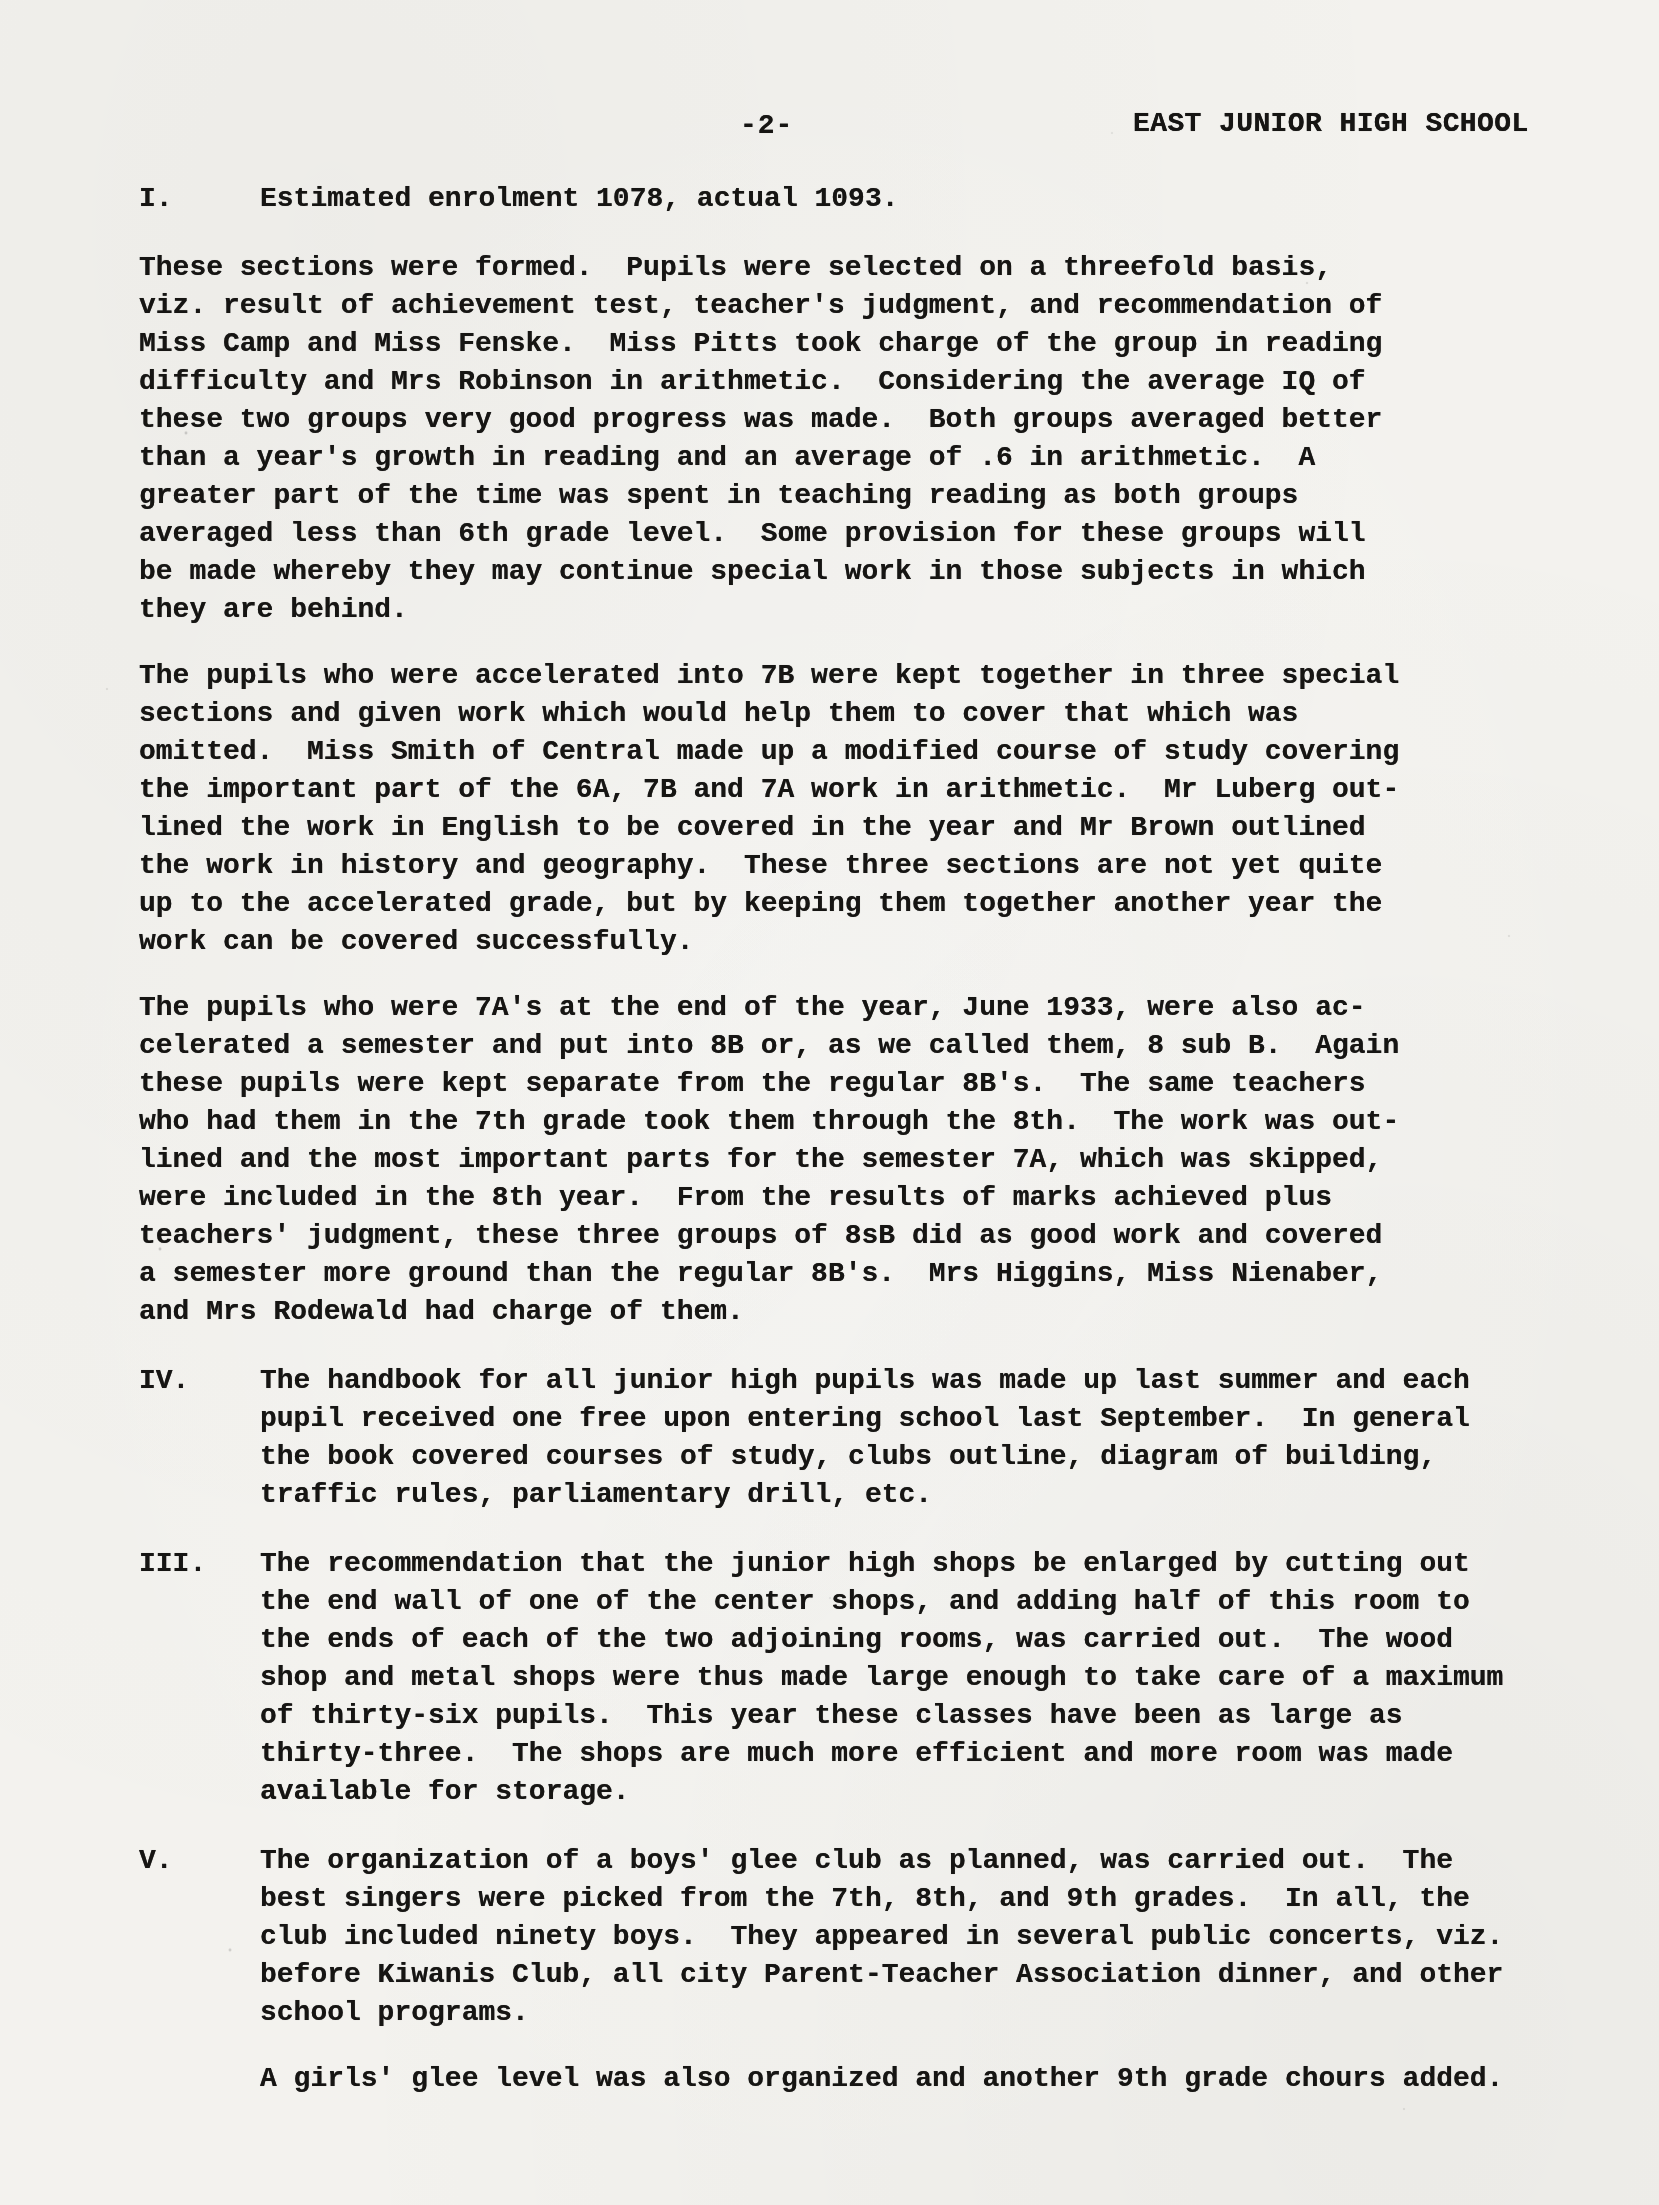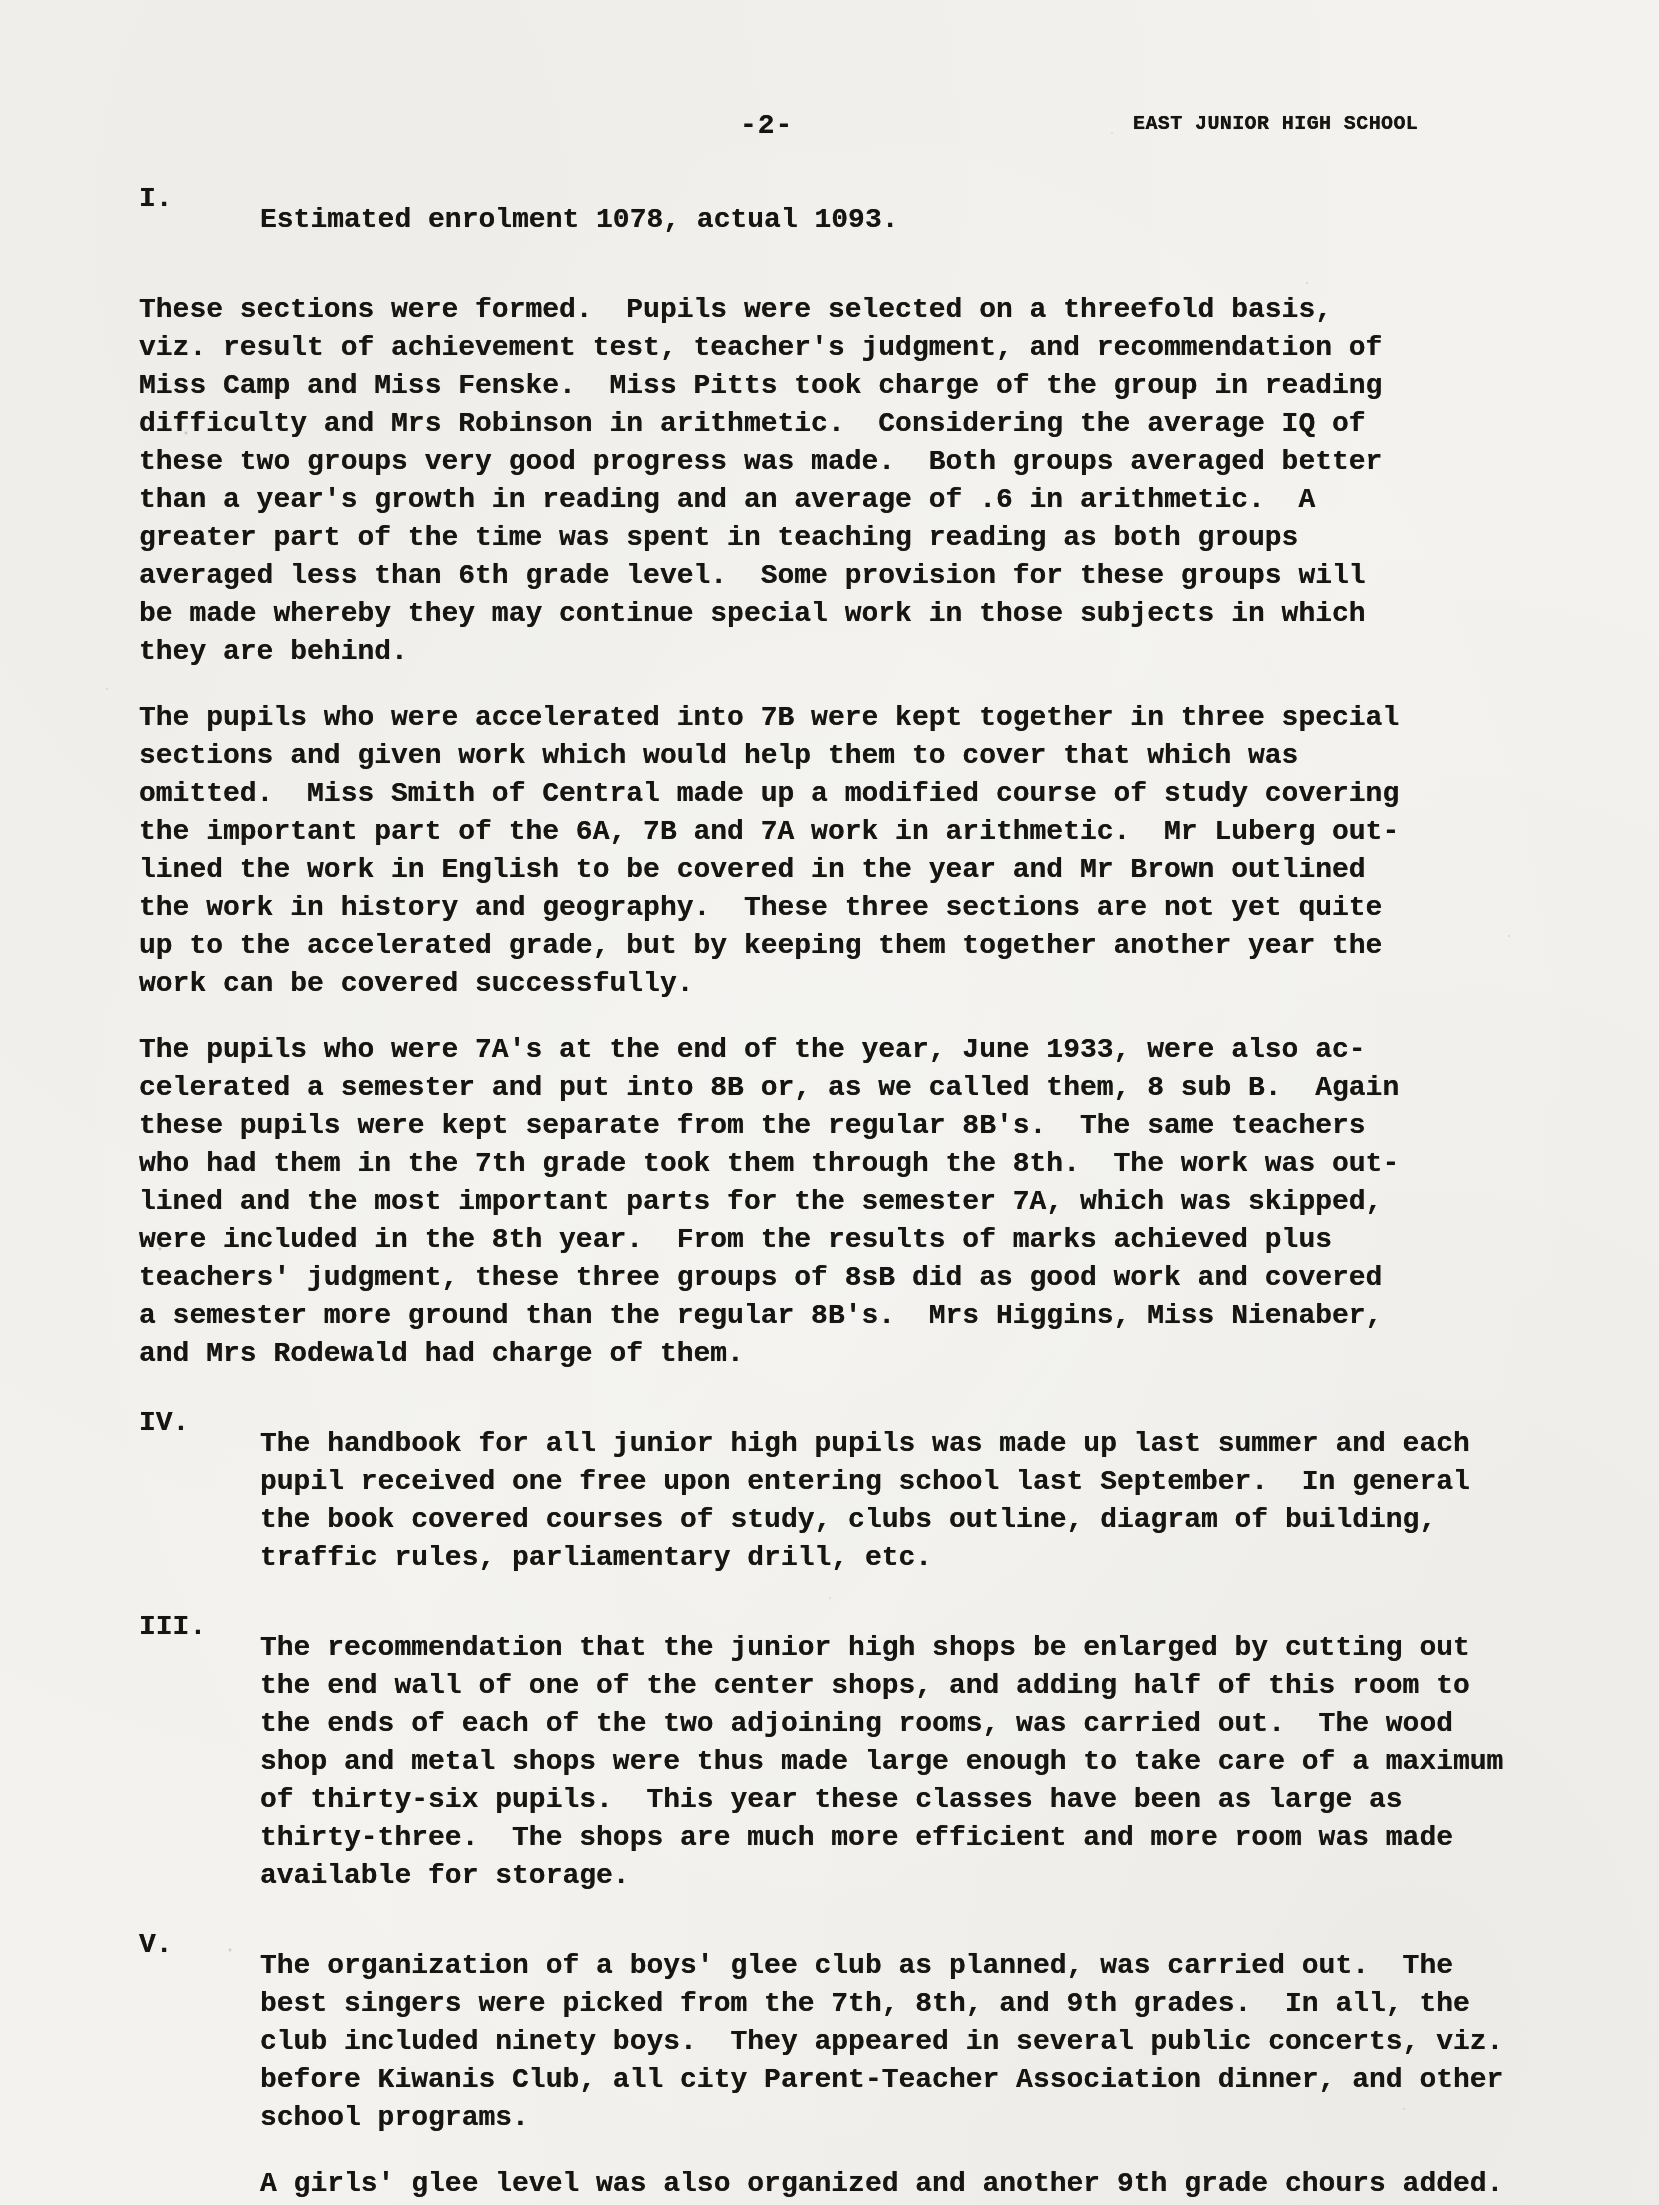--- a/index.html
+++ b/index.html
@@ -30,21 +30,21 @@
     top: 107px;
     left: 740px;
     font-size: 28px;
     line-height: 38px;
     letter-spacing: 0.9px;
   }
   .header-school {
     position: absolute;
     top: 105px;
     left: 1133px;
-    font-size: 20px;
+    font-size: 28px;
     line-height: 38px;
     letter-spacing: 0.4px;
     text-shadow: 0 0 0.4px rgba(10,10,10,0.8), 0 0 0.9px rgba(20,20,20,0.45);
     font-family: Liberation Mono, monospace;
   }
   .content {
     position: absolute;
     top: 180px;
     left: 139px;
     width: 1438px;
@@ -57,21 +57,20 @@
   .numeral {
     font-size: 28px;
     line-height: 38px;
     white-space: pre;
   }
   .para {
     font-size: 28px;
     line-height: 38px;
     white-space: pre;
     margin-bottom: 28px;
-    margin-top: 21px;
   }
   .para:last-child { margin-bottom: 0; }
   
   .specks {
     position: absolute;
     top: 0; left: 0;
     width: 1.8px; height: 1.8px;
     border-radius: 50%;
     background: transparent;
     box-shadow:

